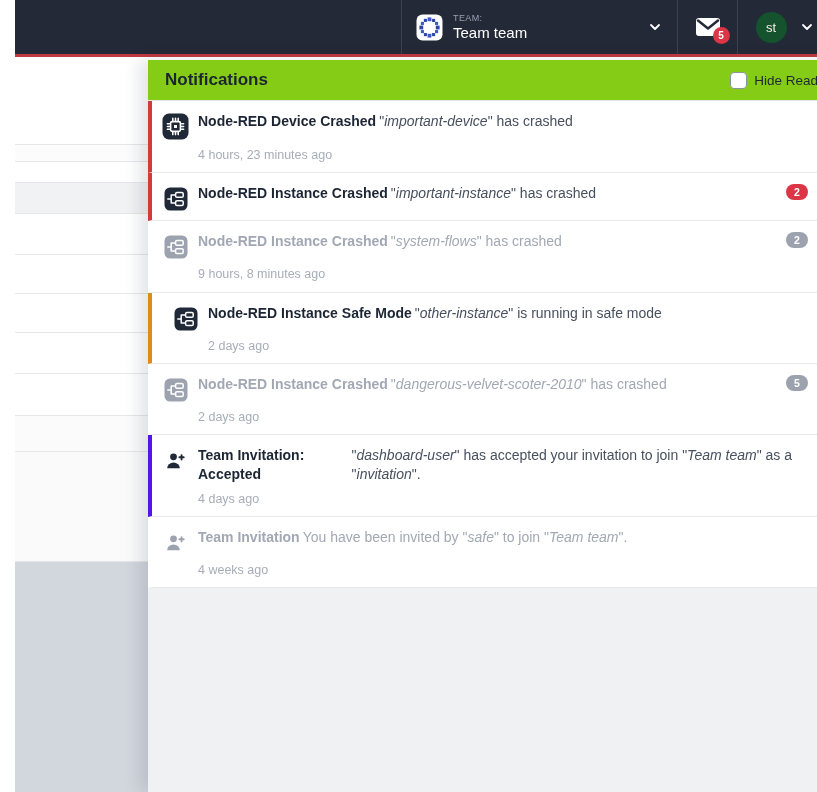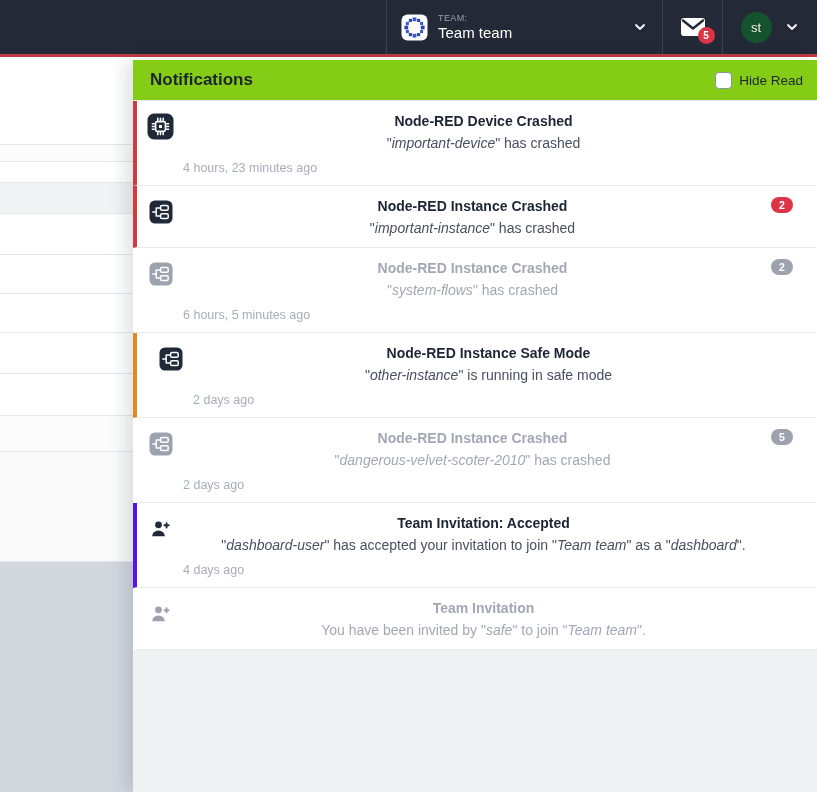--- a/index.html
+++ b/index.html
@@ -1,18 +1,18 @@
 <!DOCTYPE html>
 <html><head>
 <meta charset="utf-8">
 <style>
   * { margin:0; padding:0; box-sizing:border-box; }
   html,body { width:817px; height:792px; overflow:hidden;
     font-family:"Liberation Sans", sans-serif; background:#fff; }
-  .stage { position:relative; width:657px; height:792px; }
+  .stage { position:relative; width:657px; height:792px;margin-left:15px; }
 
   
   .navbar { position:absolute; left:0; top:0; width:817px; height:57px;
     background:#232937; border-bottom:3px solid #bf3a40; display:flex; align-items:stretch; }
   .nav-spacer { width:386px; }
   .nav-section { display:flex; align-items:center; border-left:1px solid #3b4254; }
   .team-btn { width:276px; padding:0 14px; gap:10px; cursor:pointer; }
   .team-avatar { width:27px; height:27px; flex:0 0 auto; }
   .team-meta { display:flex; flex-direction:column; line-height:1.15; flex:1; }
   .team-label { font-size:9px; letter-spacing:.4px; color:#98a1b3; }
@@ -41,21 +41,21 @@
   .hide-read { display:flex; align-items:center; gap:7px; cursor:pointer; }
   .hide-read input { appearance:none; -webkit-appearance:none; width:17px; height:17px;
     border:1.5px solid #8b939f; border-radius:4px; background:#fff; cursor:pointer; }
   .hide-read span { font-size:13.5px; color:#1f2733; }
 
   .notif-list { flex:0 0 auto; }
   .notif { background:#fff; border-left:4px solid transparent; border-bottom:1px solid #e9eaec;
     padding:11px 24px 9px 10px; display:grid; grid-template-columns:auto 1fr auto;
     grid-template-rows:auto auto; column-gap:9px; cursor:pointer; }
   .n-icon { grid-column:1; grid-row:1; width:27px; display:flex; justify-content:center; padding-top:1px; }
-  .n-body { grid-column:2; grid-row:1; display:flex; flex-direction:column; gap:3px;text-align:center; }
+  .n-body { grid-column:2; grid-row:1; display:flex; flex-direction:row; gap:3px; }
   .n-title { font-size:14px; font-weight:bold; color:#1c2533; line-height:1.35; }
   .n-message { font-size:14px; color:#47505e; line-height:1.35; }
   .n-message i { font-style:italic; }
   .n-count { grid-column:3; grid-row:1; align-self:start; min-width:22px; height:16px;
     border-radius:9px; background:#dc3545; color:#fff; font-size:10.5px; font-weight:bold;
     display:flex; align-items:center; justify-content:center; padding:0 6px; }
   .n-time { grid-column:2 / 4; grid-row:2; text-align:left; font-size:12.5px;
     color:#a7adb8; margin-top:7px; line-height:1.3; }
   
   .notif.read .n-title, .notif.read .n-message, .notif.read .n-message i { color:#a2a8b3; }
@@ -192,21 +192,21 @@
           <path d="M3.8 12h3.4 M7.2 7.9v8.2 M7.2 7.9h4.2 M7.2 16.1h4.2"></path>
         </g>
       </svg>
     </span>
 
     <span class="n-body">
       <span class="n-title">Node-RED Instance Crashed</span>
       <span class="n-message"><span>"</span><i>system-flows</i><span>" has crashed</span></span>
     </span>
     <span class="n-count">2</span>
-    <span class="n-time">6 hours, 5 minutes ago</span>
+    <span class="n-time">9 hours, 8 minutes ago</span>
   </div>
         <div class="notif" style="border-left-color: rgb(221, 138, 30); padding-left: 20px;">
 
     <span class="n-icon">
       <svg width="24" height="24" viewBox="0 0 24 24" style="margin-top:2px;">
         <rect class="badge-bg" x="0.5" y="0.5" width="23" height="23" rx="5.5" fill="#1f2937"></rect>
         <g stroke="#ffffff" stroke-width="1.5" fill="none" stroke-linecap="round" stroke-linejoin="round">
           <rect x="11.6" y="5.4" width="7.6" height="4.9" rx="1.4"></rect>
           <rect x="11.6" y="13.7" width="7.6" height="4.9" rx="1.4"></rect>
           <path d="M3.8 12h3.4 M7.2 7.9v8.2 M7.2 7.9h4.2 M7.2 16.1h4.2"></path>
@@ -248,21 +248,21 @@
         <g class="glyph-fill" fill="#1f2937">
           <circle cx="9.5" cy="7.8" r="3.4"></circle>
           <path d="M3.2 19.2a6.3 5.6 0 0 1 12.6 0z"></path>
           <rect x="16.6" y="5.2" width="1.9" height="6.2" rx="0.9"></rect>
           <rect x="14.45" y="7.35" width="6.2" height="1.9" rx="0.9"></rect>
         </g>
       </svg>
     </span>
     <span class="n-body">
       <span class="n-title">Team Invitation: Accepted</span>
-      <span class="n-message"><span>"</span><i>dashboard-user</i><span>" has accepted your invitation to join "</span><i>Team team</i><span>" as a "</span><i>dashboard</i><span>".</span></span>
+      <span class="n-message"><span>"</span><i>dashboard-user</i><span>" has accepted your invitation to join "</span><i>Team team</i><span>" as a "</span><i>invitation</i><span>".</span></span>
     </span>
 
     <span class="n-time">4 days ago</span>
   </div>
         <div class="notif read">
 
     <span class="n-icon">
       <svg width="24" height="24" viewBox="0 0 24 24" style="margin-top:2px;">
         <g class="glyph-fill" fill="#1f2937">
           <circle cx="9.5" cy="7.8" r="3.4"></circle>
@@ -270,17 +270,18 @@
           <rect x="16.6" y="5.2" width="1.9" height="6.2" rx="0.9"></rect>
           <rect x="14.45" y="7.35" width="6.2" height="1.9" rx="0.9"></rect>
         </g>
       </svg>
     </span>
     <span class="n-body">
       <span class="n-title">Team Invitation</span>
       <span class="n-message"><span>You have been invited by "</span><i>safe</i><span>" to join "</span><i>Team team</i><span>".</span></span>
     </span>
 
+    <span class="n-time">4 weeks ago</span>
   </div>
       </div>
     <div class="panel-rest"></div>
   </div>
 </div>
 
 </body></html>

